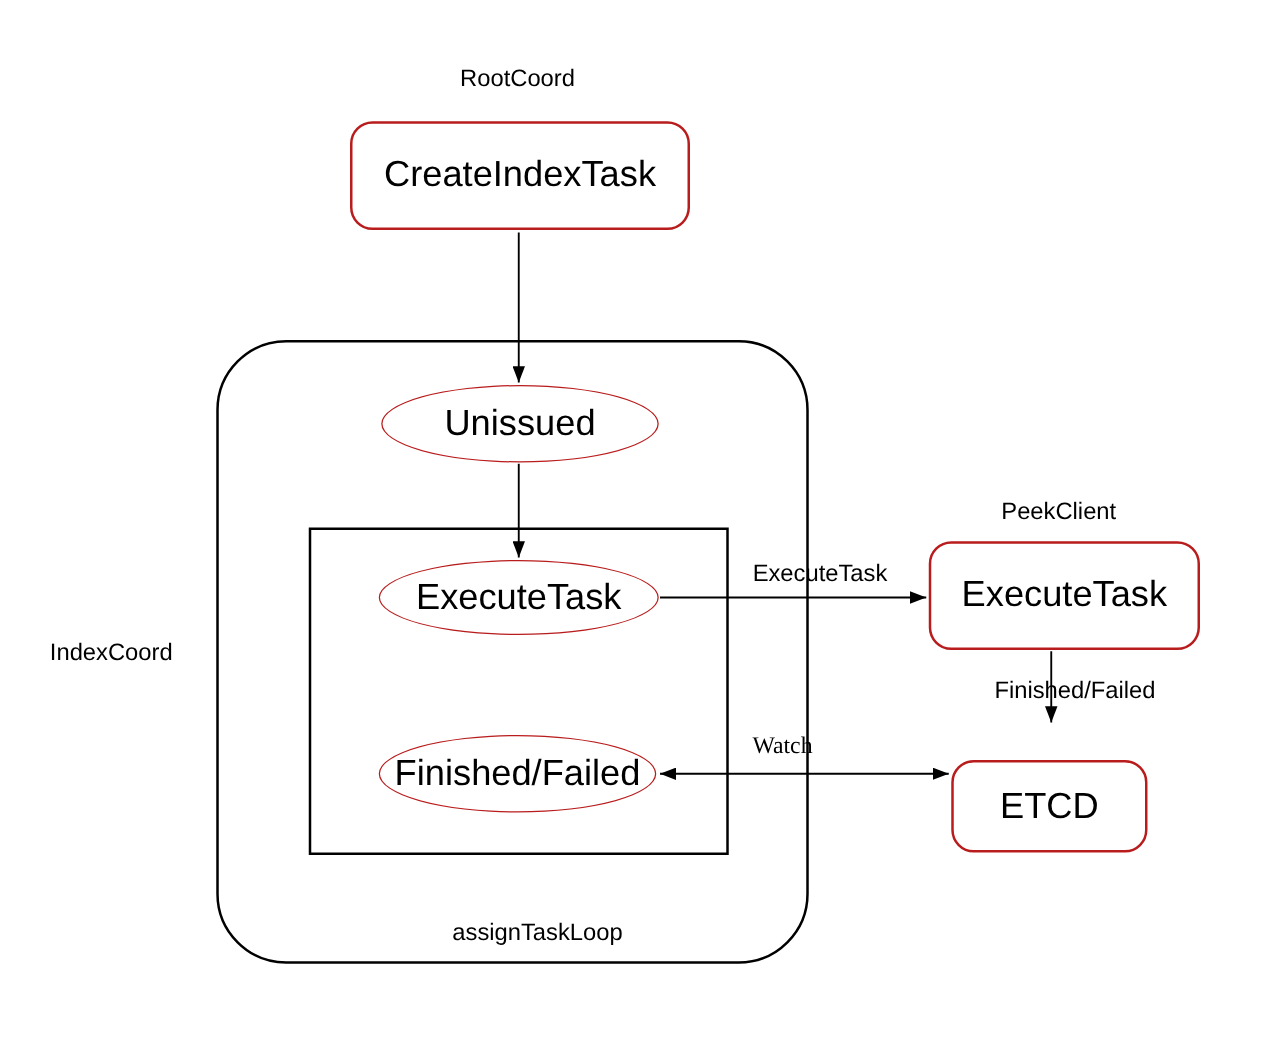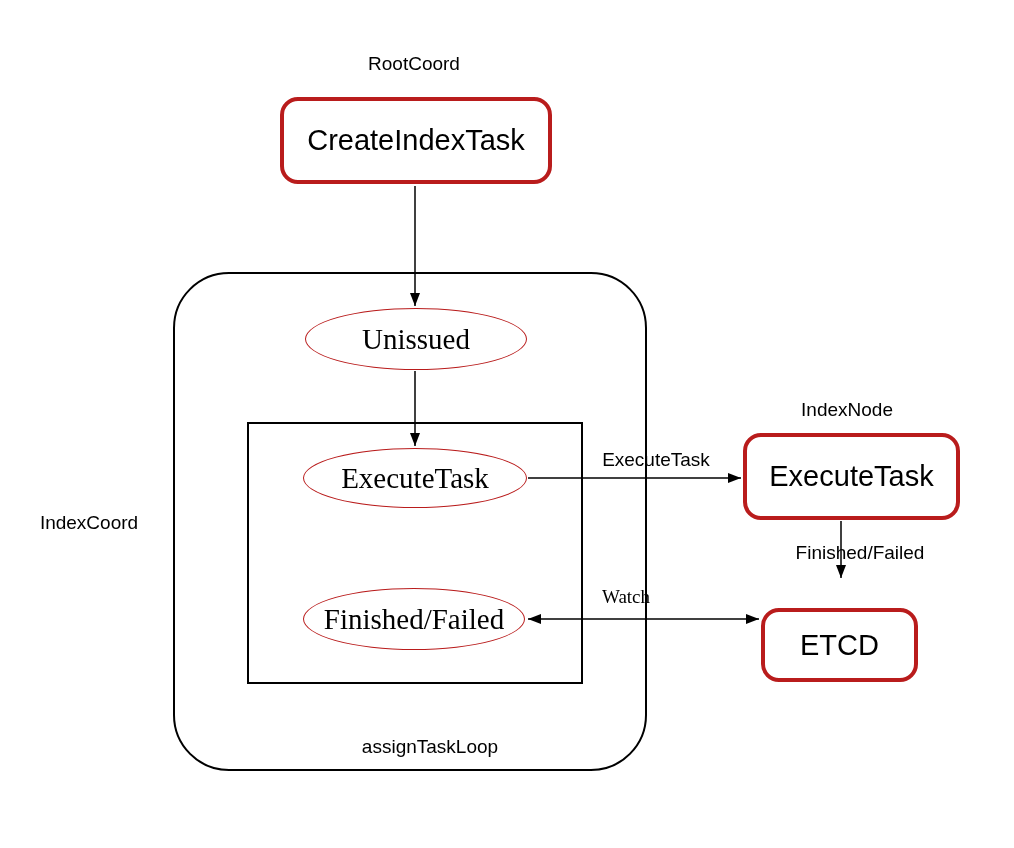--- a/index.html
+++ b/index.html
@@ -33,27 +33,27 @@
     left: 0; top: 0; width: 1014px; height: 848px;
     pointer-events: none;
   }
 
   .node {
     position: absolute;
     display: flex;
     align-items: center;
     justify-content: center;
     background: #ffffff;
-    border: 4px solid #b91c1c;
+    border: 2px solid #b91c1c;
     font-size: 29px;
     line-height: 1;
     white-space: nowrap;
   }
   .node.box { border-radius: 18px; }
-  .node.ellipse { border-radius: 50%; border-width: 1.5px; font-family: Liberation Serif, serif; }
+  .node.ellipse { border-radius: 50%; border-width: 1.5px; }
 
   .n-create-index-task { left: 280px; top: 97px;  width: 272px; height: 87px; }
   .n-execute-task      { left: 743px; top: 433px; width: 217px; height: 87px; }
   .n-etcd              { left: 761px; top: 581px; width: 157px; height: 74px; border-radius: 14px; margin-top: 27px; }
   .n-unissued          { left: 305px; top: 308px; width: 222px; height: 62px; }
   .n-in-progress       { left: 303px; top: 448px; width: 224px; height: 60px; }
   .n-finished-failed   { left: 303px; top: 588px; width: 222px; height: 62px; }
 
   .free-label {
     position: absolute;
@@ -115,21 +115,21 @@
   <div class="node box n-etcd">
     <span>ETCD</span>
   </div>
 
   <div class="free-label l-root-coord">RootCoord</div>
 
   <div class="free-label l-index-coord">IndexCoord</div>
 
   <div class="free-label l-assign-task-loop">assignTaskLoop</div>
 
-  <div class="free-label l-index-node">IndexNode</div>
+  <div class="free-label l-index-node">PeekClient</div>
 
   <div class="free-label l-peek-client">ExecuteTask</div>
 
   <div class="free-label l-finished-failed">Finished/Failed</div>
 
   <div class="free-label l-watch">Watch</div>
 
 </div>
 
 </body></html>

